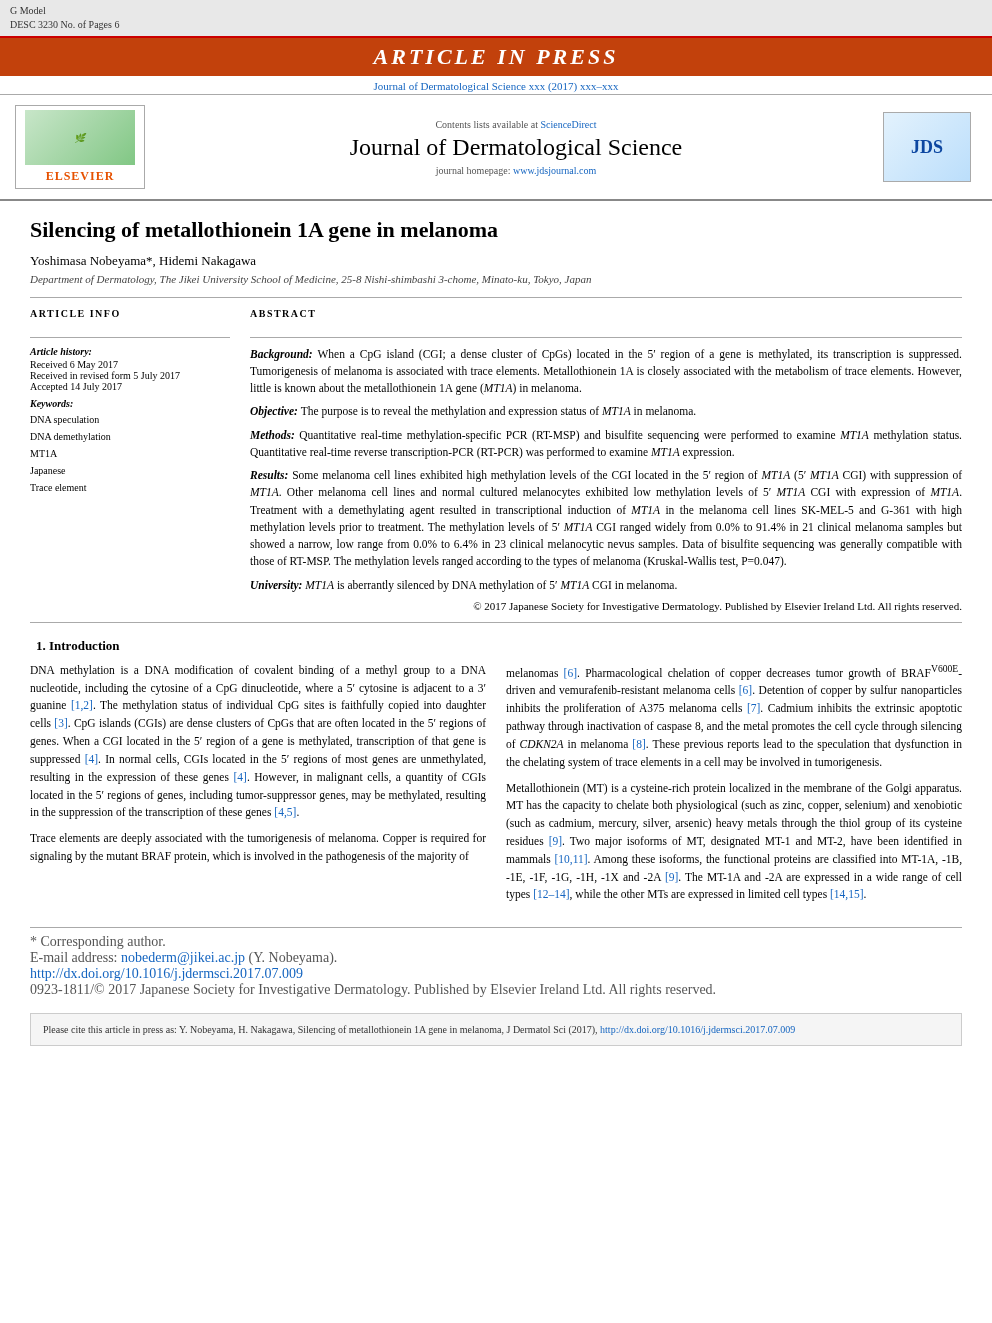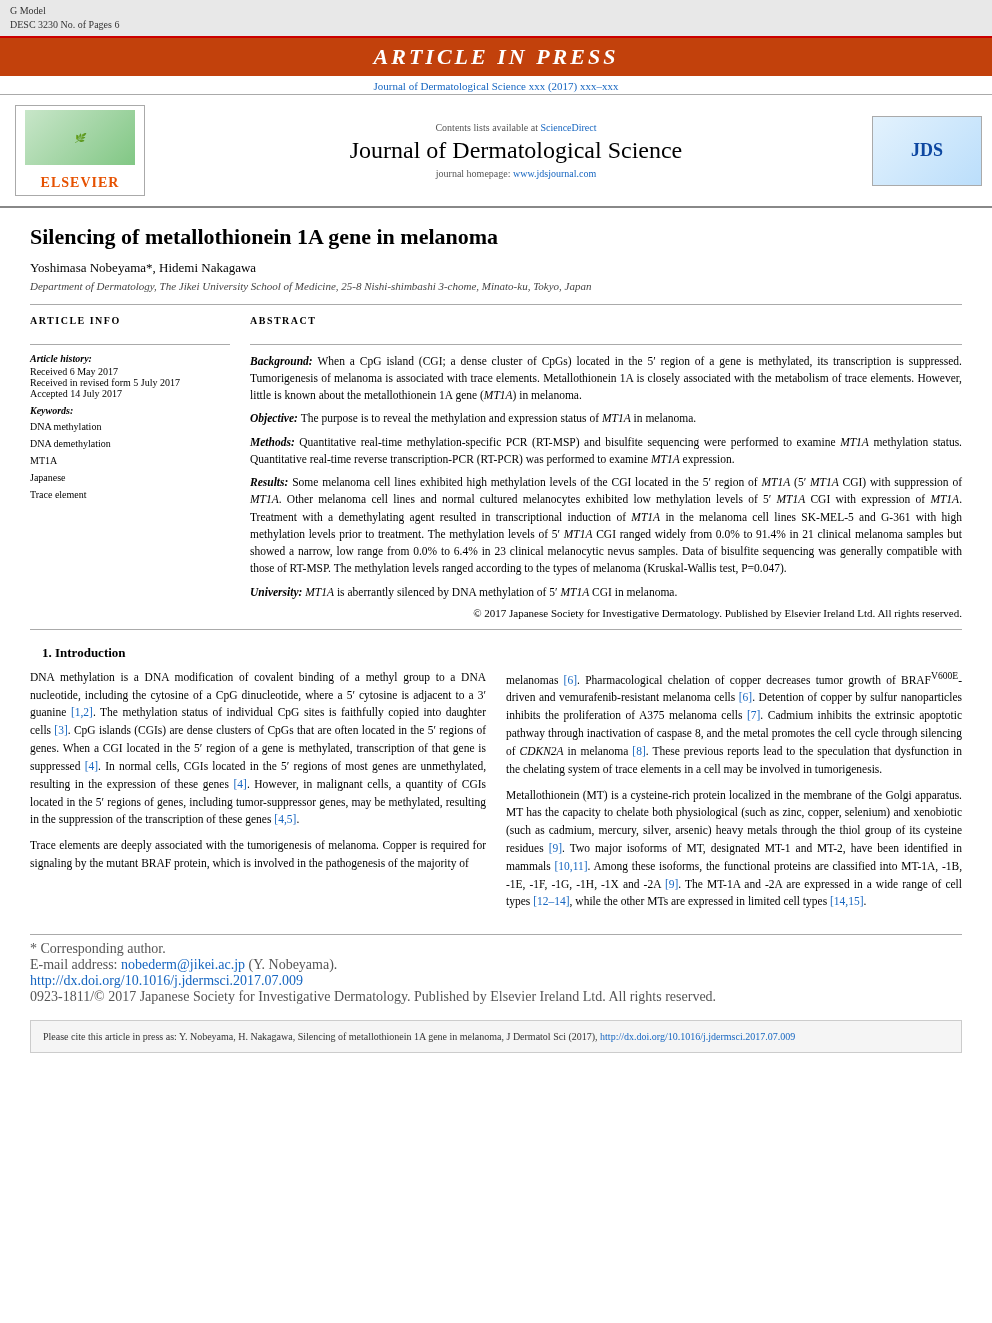--- a/index.html
+++ b/index.html
@@ -70,22 +70,22 @@
       height: 55px;
       background: linear-gradient(135deg, #c8e6c9 0%, #a5d6a7 50%, #81c784 100%);
       display: flex;
       align-items: center;
       justify-content: center;
       font-size: 9px;
       color: #2e7d32;
       font-style: italic;
     }
     .elsevier-label {
-      margin-top: 10px;
-      font-size: 14px;
+      margin-top: 4px;
+      font-size: 12px;
       font-weight: bold;
       color: #e65100;
       letter-spacing: 1px;
     }
     .header-center {
       flex: 1;
       text-align: center;
       padding: 0 10px;
     }
     .header-contents {
@@ -113,21 +113,21 @@
     }
     .header-logo-right {
       width: 100px;
       flex-shrink: 0;
       display: flex;
       flex-direction: column;
       align-items: center;
     }
     .jds-logo-box {
       border: 1px solid #aaa;
-      width: 110px;
+      width: 88px;
       height: 70px;
       background: linear-gradient(135deg, #e3f2fd 0%, #bbdefb 100%);
       display: flex;
       align-items: center;
       justify-content: center;
       font-size: 18px;
       font-weight: bold;
       color: #0d47a1;
     }
 
@@ -223,21 +223,21 @@
       color: #000;
       text-align: right;
       margin-top: 4px;
     }
 
     
     .section-number-heading {
       font-size: 13px;
       font-weight: bold;
       color: #000;
-      margin: 15px 0 8px 12px;
+      margin: 15px 0 8px 6px;
     }
 
     .body-text {
       font-size: 11.5px;
       line-height: 1.55;
       text-align: justify;
       color: #000;
       margin-bottom: 8px;
     }
     .body-text a, .body-text .ref {
@@ -342,21 +342,21 @@
     <div class="col-left">
       <div class="section-heading">ARTICLE  INFO</div>
 
       <div class="info-label">Article history:</div>
       <div class="info-value">Received 6 May 2017</div>
       <div class="info-value">Received in revised form 5 July 2017</div>
       <div class="info-value">Accepted 14 July 2017</div>
 
       <div class="info-label">Keywords:</div>
       <div class="keyword-list">
-        <div>DNA methylation</div>
+        <div>DNA speculation</div>
         <div>DNA demethylation</div>
         <div>MT1A</div>
         <div>Japanese</div>
         <div>Trace element</div>
       </div>
     </div>
 
     <div class="col-right">
       <div class="section-heading">ABSTRACT</div>
 

